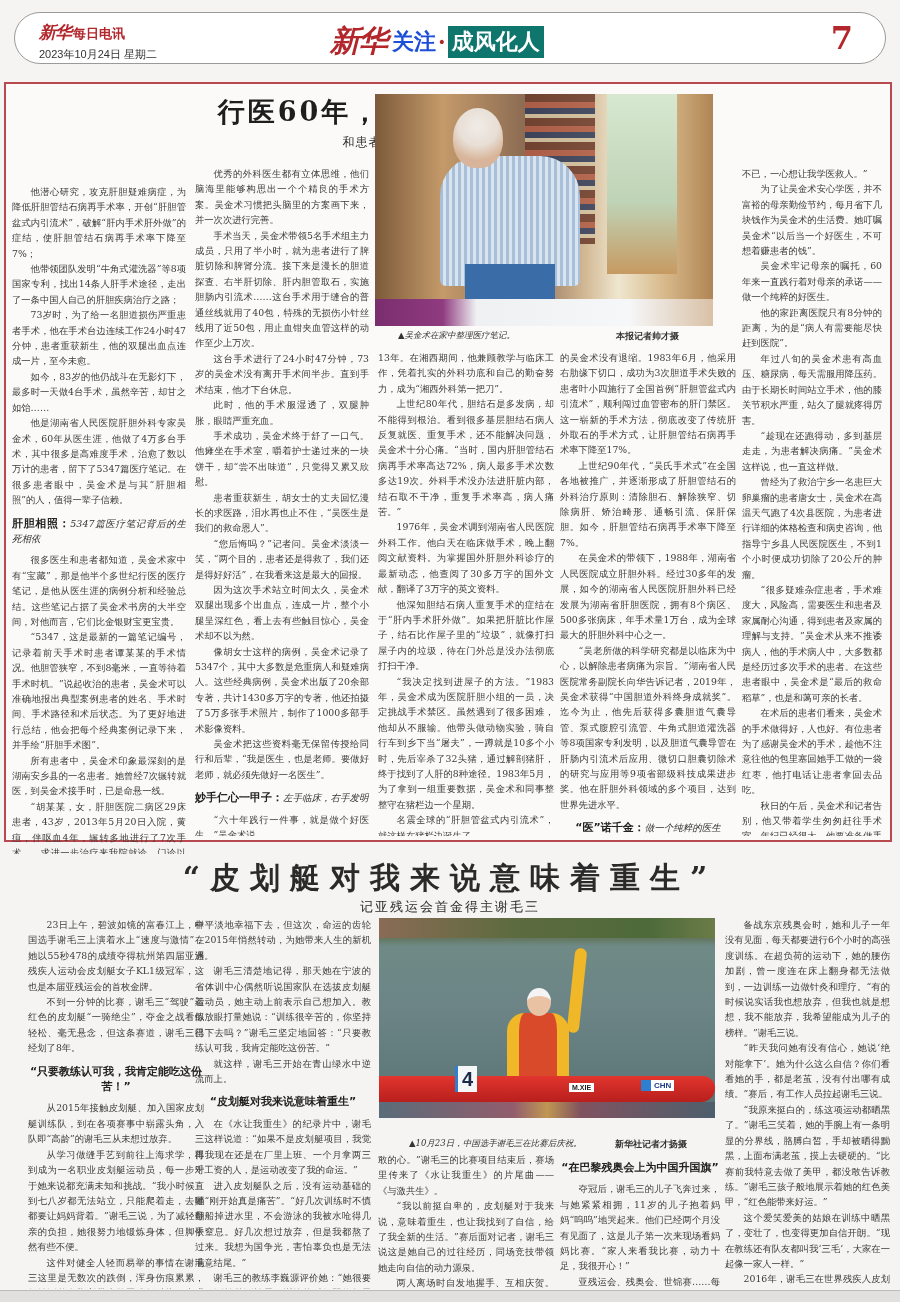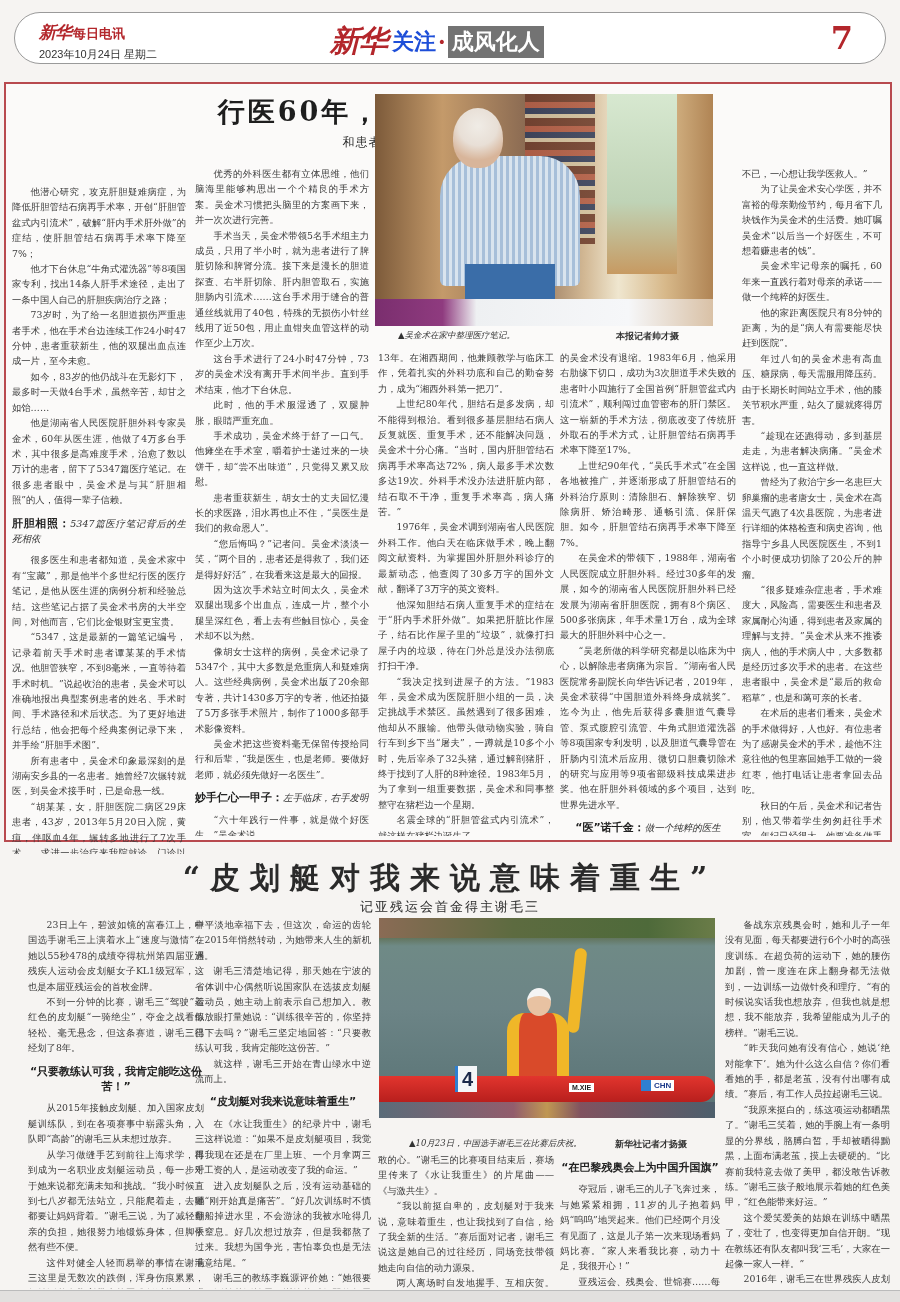--- a/index.html
+++ b/index.html
@@ -10,21 +10,21 @@
   .masthead { position: absolute; left: 14px; top: 12px; width: 872px; height: 52px;
     border: 1.5px solid #9a9a9a; border-radius: 28px; background: #fff; }
   .mh-brand { position: absolute; left: 24px; top: 8px; }
   .mh-logo { font-family: "DejaVu Serif", serif; font-style: italic; font-weight: bold; color: #b3262b; font-size: 17px; letter-spacing: -1px; }
   .mh-paper { font-family: "DejaVu Sans", sans-serif; font-weight: bold; color: #b3262b; font-size: 13px; margin-left: 2px; }
   .mh-date { font-family: "Liberation Sans", sans-serif; font-size: 11px; color: #333; margin-top: 3px; }
   .mh-center { position: absolute; left: 315px; top: 8px; display: flex; align-items: center; }
   .mh-center .big-logo { font-family: "DejaVu Serif", serif; font-style: italic; font-weight: bold; color: #b3262b; font-size: 30px; letter-spacing: -2px; }
   .mh-center .focus { font-family: "DejaVu Serif", serif; font-weight: bold; color: #1d4ed8; font-size: 22px; margin-left: 6px; }
   .mh-center .dot { color: #b3262b; font-size: 22px; margin: 0 2px; font-weight: bold; }
-  .mh-center .section { background: #737373; color: #fff; font-family: "DejaVu Sans", sans-serif; font-weight: bold; font-size: 22px; padding: 1px 4px; }
+  .mh-center .section { background: #0f766e; color: #fff; font-family: "DejaVu Sans", sans-serif; font-weight: bold; font-size: 22px; padding: 1px 4px; }
   .mh-page { position: absolute; right: 32px; top: 6px; font-family: "DejaVu Serif", serif; font-weight: bold; color: #b3262b; font-size: 32px; }
 
   
   .art1 { position: absolute; left: 4px; top: 82px; width: 888px; height: 760px; border: 2px solid #b84a4f; background: #fbfaf9; }
   .art1-title { position: absolute; left: 0; right: 0; top: 10px; text-align: center; font-family: "DejaVu Serif", serif; font-weight: bold; font-size: 27px; letter-spacing: 3px; color: #1e1e1e; }
   .art1-sub { position: absolute; left: 0; right: 0; top: 50px; text-align: center; font-family: "DejaVu Sans", sans-serif; font-size: 12px; color: #2a2a2a; letter-spacing: 1px; }
 
   .col { position: absolute; font-size: 9.3px; line-height: 15.4px; color: #3a3a3a; text-align: justify; overflow: hidden; }
   .col p { text-indent: 2em; }
   .col .lead-p { text-indent: 2em; }
@@ -85,21 +85,21 @@
   <div class="mh-page">7</div>
 </header>
 
 <section class="art1">
   <h1 class="art1-title">行医60年，珍藏5347篇医疗日记</h1>
   <div class="art1-sub">和患者“肝胆相照”的“小医生”吴金术</div>
 </section>
 
 <div class="col" style="left:12px; top:166px; width:174px; height:670px;margin-top:18px;">
   <p>他潜心研究，攻克肝胆疑难病症，为降低肝胆管结石病再手术率，开创“肝胆管盆式内引流术”，破解“肝内手术肝外做”的症结，使肝胆管结石病再手术率下降至7%；</p>
-  <p>他才下台休息“牛角式灌洗器”等8项国家专利，找出14条人肝手术途径，走出了一条中国人自己的肝胆疾病治疗之路；</p>
+  <p>他带领团队发明“牛角式灌洗器”等8项国家专利，找出14条人肝手术途径，走出了一条中国人自己的肝胆疾病治疗之路；</p>
   <p>73岁时，为了给一名胆道损伤严重患者手术，他在手术台边连续工作24小时47分钟，患者重获新生，他的双腿出血点连成一片，至今未愈。</p>
   <p>如今，83岁的他仍战斗在无影灯下，最多时一天做4台手术，虽然辛苦，却甘之如饴……</p>
   <p>他是湖南省人民医院肝胆外科专家吴金术，60年从医生涯，他做了4万多台手术，其中很多是高难度手术，治愈了数以万计的患者，留下了5347篇医疗笔记。在很多患者眼中，吴金术是与其“肝胆相照”的人，值得一辈子信赖。</p>
   <div class="subhead">
     <span>肝胆相照：</span><span class="kick">5347篇医疗笔记背后的生死相依</span>
   </div>
   <p>很多医生和患者都知道，吴金术家中有“宝藏”，那是他半个多世纪行医的医疗笔记，是他从医生涯的病例分析和经验总结。这些笔记占据了吴金术书房的大半空间，对他而言，它们比金银财宝更宝贵。</p>
   <p>“5347，这是最新的一篇笔记编号，记录着前天手术时患者谭某某的手术情况。他胆管狭窄，不到8毫米，一直等待着手术时机。”说起收治的患者，吴金术可以准确地报出典型案例患者的姓名、手术时间、手术路径和术后状态。为了更好地进行总结，他会把每个经典案例记录下来，并手绘“肝胆手术图”。</p>
   <p>所有患者中，吴金术印象最深刻的是湖南安乡县的一名患者。她曾经7次辗转就医，到吴金术接手时，已是命悬一线。</p>
   <p>“胡某某，女，肝胆医院二病区29床患者，43岁，2013年5月20日入院，黄疸，伴呕血4年，辗转多地进行了7次手术……求进一步治疗来我院就诊，门诊以医源性胆道损伤、门脉高压性胃病、门静脉海绵样变性收住入院……”记者翻开吴金术关于胡女士的医疗日记，整整4页纸。</p>

